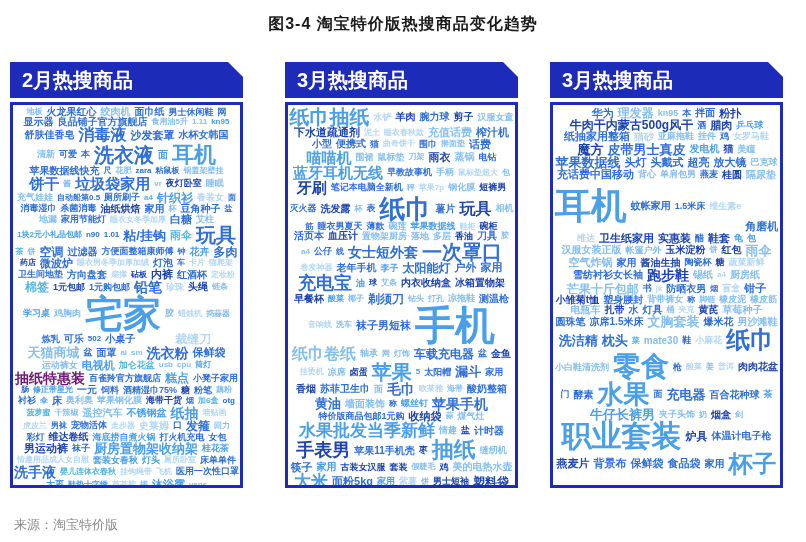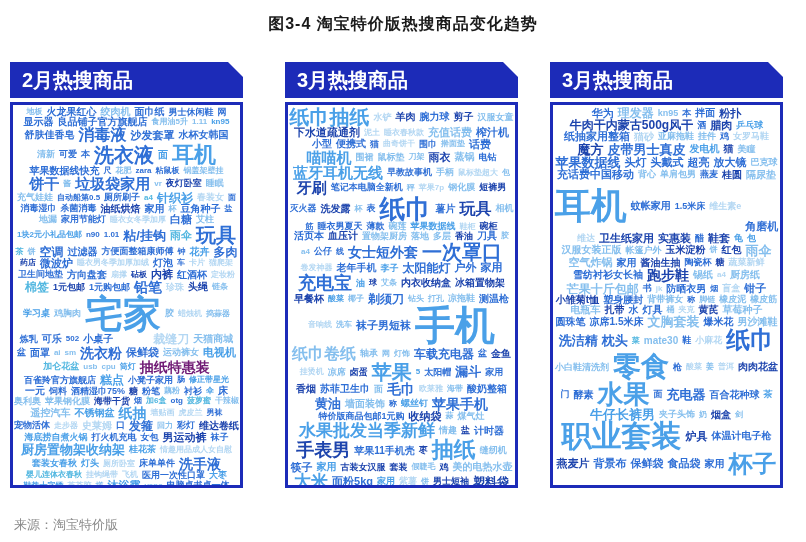--- a/index.html
+++ b/index.html
@@ -133,21 +133,21 @@
       <span class="w" style="font-size: 9px; color: rgb(133, 191, 238);">鸡胸肉</span>
       <span class="w" style="font-size: 38px; color: rgb(74, 160, 232);">宅家</span>
       <span class="w" style="font-size: 9px; color: rgb(133, 191, 238);">胶</span>
       <span class="w" style="font-size: 8px; color: rgb(179, 215, 243);">蜡烛机</span>
       <span class="w" style="font-size: 8px; color: rgb(133, 191, 238);">捣蒜器</span>
       <span class="w" style="font-size: 9px; color: rgb(47, 111, 214);">炼乳</span>
       <span class="w" style="font-size: 10px; color: rgb(47, 111, 214);">可乐</span>
       <span class="w" style="font-size: 8px; color: rgb(47, 111, 214);">502</span>
       <span class="w" style="font-size: 10px; color: rgb(47, 111, 214);">小桌子</span>
       <span class="w" style="font-size: 12px; color: rgb(179, 215, 243); padding-left: 36px;">裁缝刀</span>
-      <span class="w" style="font-size: 10px; color: rgb(133, 191, 238);">天猫商城</span>
+      <span class="w" style="font-size: 13px; color: rgb(133, 191, 238);">天猫商城</span>
       <span class="w" style="font-size: 9px; color: rgb(47, 111, 214);">盆</span>
       <span class="w" style="font-size: 10px; color: rgb(47, 111, 214);">面罩</span>
       <span class="w" style="font-size: 8px; color: rgb(133, 191, 238);">ai</span>
       <span class="w" style="font-size: 8px; color: rgb(133, 191, 238);">sm</span>
       <span class="w" style="font-size: 14px; color: rgb(47, 111, 214);">洗衣粉</span>
       <span class="w" style="font-size: 11px; color: rgb(47, 111, 214);">保鲜袋</span>
       <span class="w" style="font-size: 9px; color: rgb(133, 191, 238);">运动裤女</span>
       <span class="w" style="font-size: 11px; color: rgb(74, 160, 232);">电视机</span>
       <span class="w" style="font-size: 9px; color: rgb(82, 183, 224);">加仑花盆</span>
       <span class="w" style="font-size: 8px; color: rgb(133, 191, 238);">usb</span>

